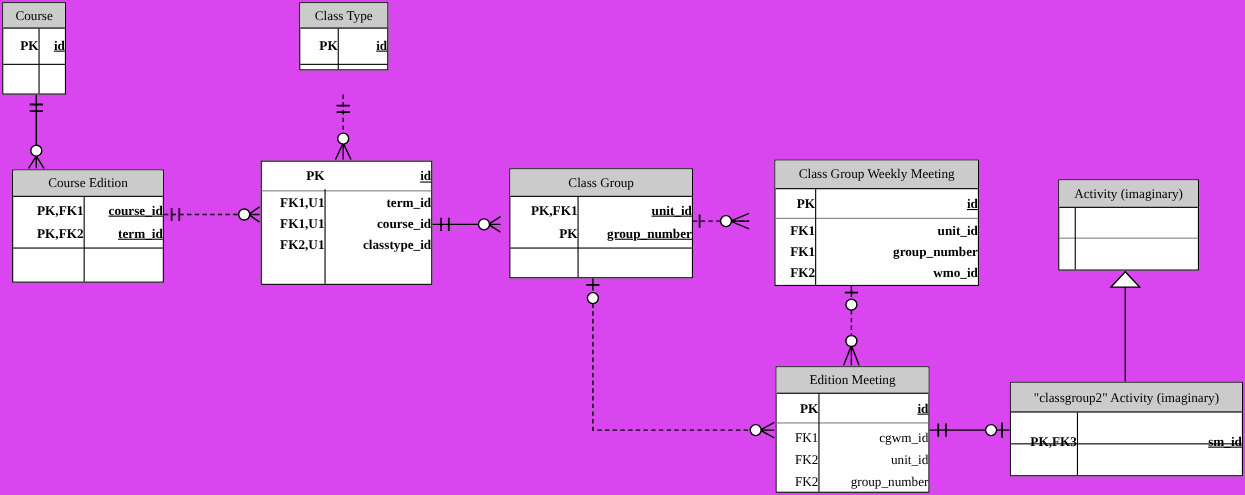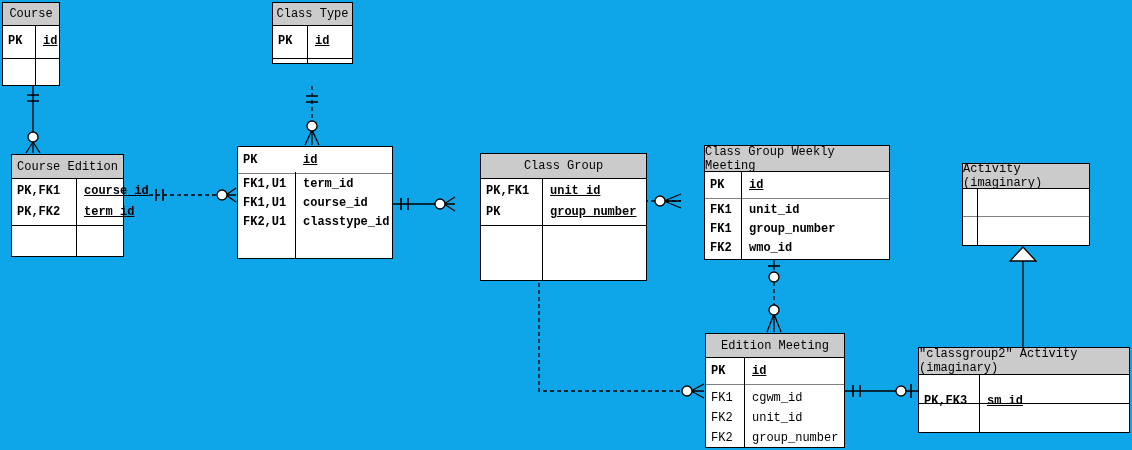--- a/index.html
+++ b/index.html
@@ -1,26 +1,26 @@
 <!DOCTYPE html>
 <html><head>
 <meta charset="utf-8">
 <style>
   html,body{margin:0;padding:0;background:#fff;}
-  .stage{position:relative;width:1132px;height:450px;background:#0ea5e9;
-         font-family:Liberation Mono, monospace;color:#000;overflow:hidden;}
+  .stage{position:relative;width:1132px;height:450px;background:#d946ef;
+         font-family:Liberation Serif, serif;color:#000;overflow:hidden;}
   .rel-layer{position:absolute;left:0;top:0;z-index:0;}
   .entity{position:absolute;z-index:1;background:#fff;border:1.5px solid #000;
           box-sizing:border-box;display:flex;flex-direction:column;font-size:12px;}
   .hd{background:#cbcbcb;border-bottom:1.3px solid #000;display:flex;align-items:center;
       justify-content:center;font-weight:normal;flex:none;box-sizing:border-box;}
   .sec{position:relative;box-sizing:border-box;flex:none;}
   .sec.grow{flex:1;}
   .sep-gray{border-bottom:1.3px solid #808080;}
-  .row{display:flex;white-space:nowrap;}
+  .row{display:flex;white-space:nowrap;text-align:right;}
   .k{flex:none;box-sizing:border-box;width:var(--k);padding-left:5px;font-weight:bold;}
   .f{flex:1;padding-left:8px;font-weight:bold;}
   .u{text-decoration:underline;}
   .plain .k,.plain .f{font-weight:normal;}
   .vd{position:absolute;width:1.3px;background:#000;bottom:0;z-index:2;}
 </style>
 </head>
 <body>
 
 <div class="stage">
@@ -112,21 +112,21 @@
     <div class="sec" style="height:32px;padding-top:5px;line-height:20px">
       <div class="row">
         <span class="k">PK</span>
         <span class="f u">id</span>
       </div>
     </div>
     <div class="sec grow" style="border-top:1.3px solid #000"></div>
     <div class="vd" style="left:34px;top:23px"></div>
   </div>
 
-  <div class="entity" style="left:11px;top:154px;width:113px;height:103px;--k:64px">
+  <div class="entity" style="left:11px;top:154px;width:138px;height:103px;--k:64px">
     <div class="hd" style="height:24px">Course Edition</div>
     <div class="sec" style="height:46px;padding-top:2px;line-height:21px">
       <div class="row">
         <span class="k">PK,FK1</span>
         <span class="f u">course_id</span>
       </div>
       <div class="row">
         <span class="k">PK,FK2</span>
         <span class="f u">term_id</span>
       </div>
@@ -152,21 +152,21 @@
         <span class="f">course_id</span>
       </div>
       <div class="row">
         <span class="k">FK2,U1</span>
         <span class="f">classtype_id</span>
       </div>
     </div>
     <div class="vd" style="left:57px;top:25px"></div>
   </div>
 
-  <div class="entity" style="left:480px;top:153px;width:167px;height:128px;--k:61px">
+  <div class="entity" style="left:463px;top:153px;width:167px;height:100px;--k:61px">
     <div class="hd" style="height:25px">Class Group</div>
     <div class="sec" style="height:46px;padding-top:2px;line-height:21px">
       <div class="row">
         <span class="k">PK,FK1</span>
         <span class="f u">unit_id</span>
       </div>
       <div class="row">
         <span class="k">PK</span>
         <span class="f u">group_number</span>
       </div>

